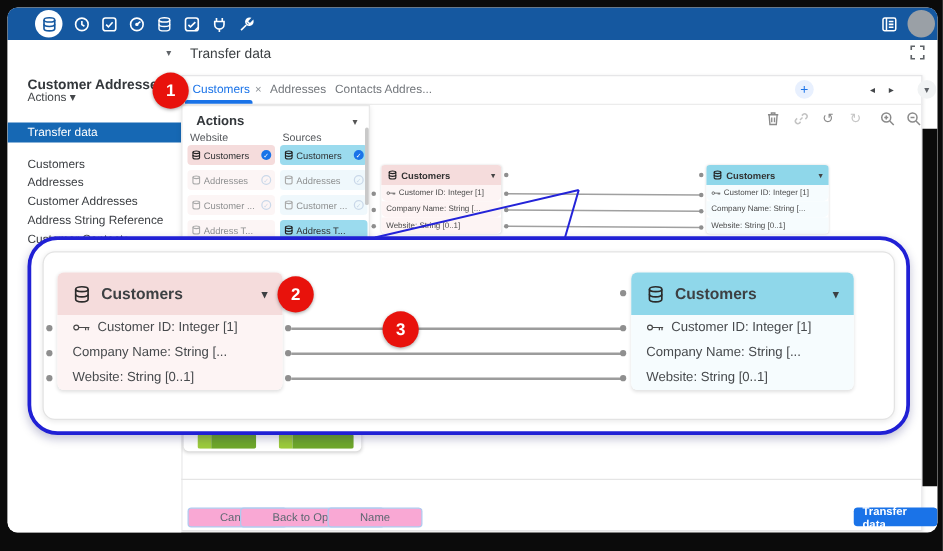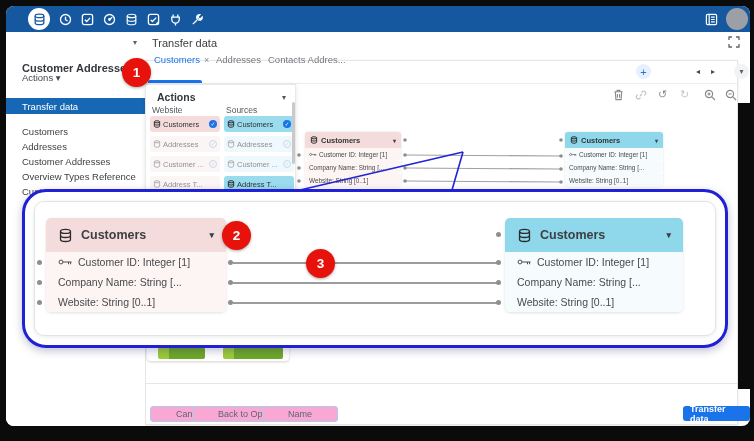--- a/index.html
+++ b/index.html
@@ -27,21 +27,21 @@
   .sb-actions{position:absolute;left:16px;top:16px;font-size:9.5px;color:#44474a;}
   .sb-selected{position:absolute;left:0;top:42px;width:139px;height:16px;background:#1668b4;color:#fff;font-size:9.5px;display:flex;align-items:center;padding-left:16px;}
   .sb-item{position:absolute;left:16px;font-size:9.5px;color:#3b3e42;}
 
   
   .panel{position:absolute;left:139px;top:54px;width:593px;height:365px;background:#fff;border:1px solid #e6e6e8;box-shadow:0 1px 3px rgba(0,0,0,.10);z-index:1;}
   .blackstrip{position:absolute;left:732px;top:97px;width:12px;height:286px;background:#0b0b0b;z-index:8;}
 
   
   .tabline{position:absolute;left:139px;top:77px;width:593px;height:1px;background:#ececec;z-index:4;}
-  .tab{position:absolute;top:48px;font-size:9.5px;z-index:4;}
+  .tab{position:absolute;top:60px;font-size:9.5px;z-index:4;}
   .tab.active{color:#1a73e8;}
   .tab.idle{color:#73777c;}
   .tab-close{color:#8a8f94;font-size:9px;margin-left:4px;}
   .tab-underline{position:absolute;left:142px;top:74px;width:54px;height:3px;background:#1a73e8;border-radius:2px 2px 0 0;z-index:4;}
   .tabctl{position:absolute;z-index:4;display:flex;align-items:center;justify-content:center;}
   .plus-circle{left:630px;top:58px;width:15px;height:15px;border-radius:50%;background:#e8f0fe;color:#1a73e8;font-size:11px;}
   .arr{font-size:8px;color:#44474a;}
   .dd-circle{left:728px;top:58px;width:15px;height:15px;border-radius:50%;background:#f1f3f4;color:#5f6368;font-size:8px;}
 
   
@@ -183,21 +183,21 @@
   <div class="sidebar">
     <span class="sb-title">Customer Addresses</span>
     <span class="sb-title-caret">▾</span>
     <span class="sb-actions"><span>Actions</span> ▾</span>
     <div class="sb-selected">
           <span>Transfer data</span>
         </div>
     <span class="sb-item" style="top:70px">Customers</span>
     <span class="sb-item" style="top:85px">Addresses</span>
     <span class="sb-item" style="top:100px">Customer Addresses</span>
-    <span class="sb-item" style="top:115px">Overview Types Reference</span>
+    <span class="sb-item" style="top:115px">Address String Reference</span>
     <span class="sb-item" style="top:130px">Customer Contacts</span>
   </div>
 
   <div class="panel"></div>
   <div class="blackstrip"></div>
 
   <div class="tabline"></div>
   <div class="tab active" style="left:148px">
     <span>Customers</span><span class="tab-close">×</span>
   </div>

